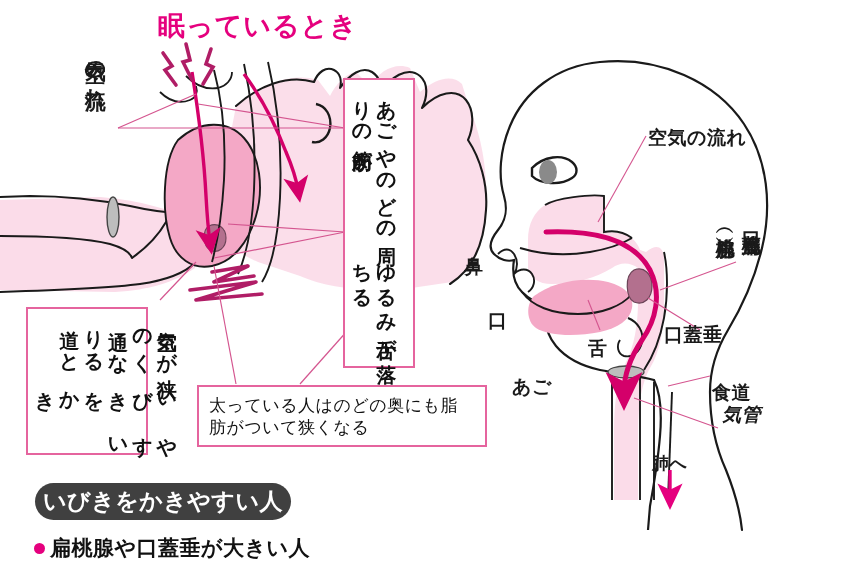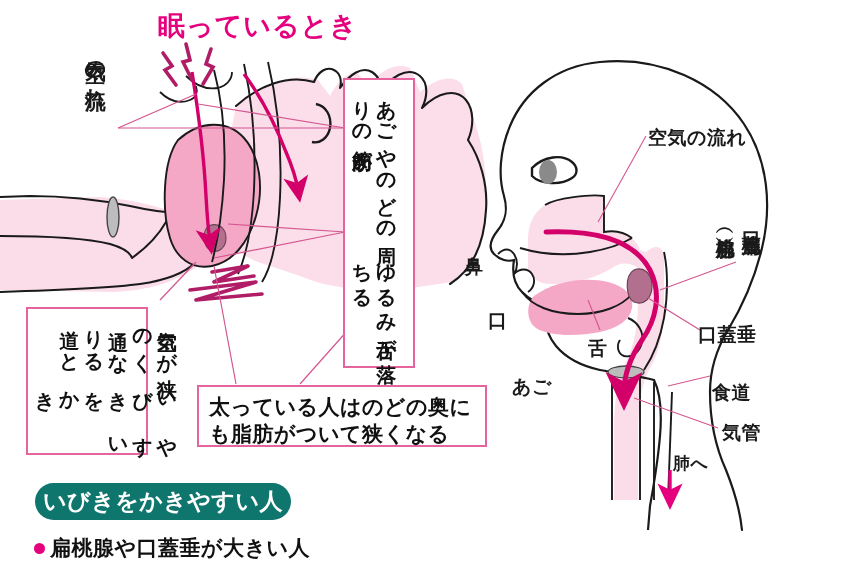--- a/index.html
+++ b/index.html
@@ -35,51 +35,51 @@
     box-sizing:border-box;
   }
   .callout .vtext{
     writing-mode:vertical-rl;text-orientation:upright;
     font-size:20px;font-weight:700;color:#111;line-height:1.22;
     letter-spacing:1.5px;
     height:100%;
     padding:6px 5px 6px 5px;box-sizing:border-box;
   }
   .callout .htext{
-    font-size:21px;font-weight:700;color:#111;line-height:1.3;
+    font-size:17px;font-weight:400;color:#111;line-height:1.3;
     letter-spacing:0.5px;padding:7px 10px;box-sizing:border-box;
   }
 
   #callout-muscle{left:343px;top:78px;width:72px;height:290px;}
   #callout-muscle .vtext{display:flex;}
   #callout-narrow{left:26px;top:307px;width:122px;height:148px;}
   #callout-fat{left:197px;top:385px;width:290px;height:62px;}
 
   
   #banner{
     position:absolute;left:35px;top:483px;width:256px;height:37px;
-    background:#0f766e;border-radius:19px;
+    background:#404040;border-radius:19px;
   }
   #banner-label{
     position:absolute;left:0;top:0;width:100%;height:100%;
     display:flex;align-items:center;justify-content:center;
     color:#fff;font-size:23px;font-weight:700;letter-spacing:0.5px;
   }
   #bullet-row{
     position:absolute;left:34px;top:534px;
     display:flex;align-items:flex-start;gap:14px;
   }
   .bullet-item{display:flex;align-items:center;gap:5px;}
   .bullet-dot{
     width:11px;height:11px;border-radius:50%;background:#E5007E;
     display:inline-block;flex:none;
   }
   .bullet-text{font-size:21px;font-weight:700;color:#111;letter-spacing:0.5px;white-space:nowrap;}
 
-  #lungs-label{left:652px;top:452px;font-size:17px;margin-left:21px;}
+  #lungs-label{left:652px;top:452px;font-size:17px;}
 </style>
 </head>
 <body>
 
 <div id="stage">
 
   <svg class="layer" viewBox="0 0 850 580">
     <defs>
       <marker id="arrowMagenta" markerWidth="9" markerHeight="9" refX="4.5" refY="4.5" orient="auto">
         <path d="M0.5,0.8 L8.3,4.5 L0.5,8.2 L2.4,4.5 Z" fill="#D4006A"></path>
@@ -278,23 +278,23 @@
   <div class="hlabel" style="left:648px;top:125px;">空気の流れ</div>
 
   <div class="hlabel" style="left:464px;top:254px;">鼻</div>
   <div class="hlabel" style="left:488px;top:308px;">口</div>
   <div class="hlabel" style="left:512px;top:374px;">あご</div>
   <div class="hlabel" style="left:588px;top:336px;">舌</div>
 
   <div class="vlabel" style="left:742px;top:218px;font-size:19px;">口蓋扁桃</div>
   <div class="vlabel" style="left:716px;top:222px;font-size:19px;">（扁桃腺）</div>
 
-  <div class="hlabel" style="left:698px;top:322px;">口蓋垂</div>
+  <div class="hlabel" style="left:664px;top:322px;">口蓋垂</div>
   <div class="hlabel" style="left:712px;top:380px;">食道</div>
-  <div class="hlabel" style="left:722px;top:420px;">気管</div>
+  <div class="hlabel" style="left:722px;top:402px;font-style:italic;">気管</div>
   <div class="hlabel" id="lungs-label">肺へ</div>
 
   <div id="banner">
     <div id="banner-label">いびきをかきやすい人</div>
   </div>
 
   <div id="bullet-row">
     <div class="bullet-item">
       <span class="bullet-dot"></span>
       <span class="bullet-text">扁桃腺や口蓋垂が大きい人</span>

